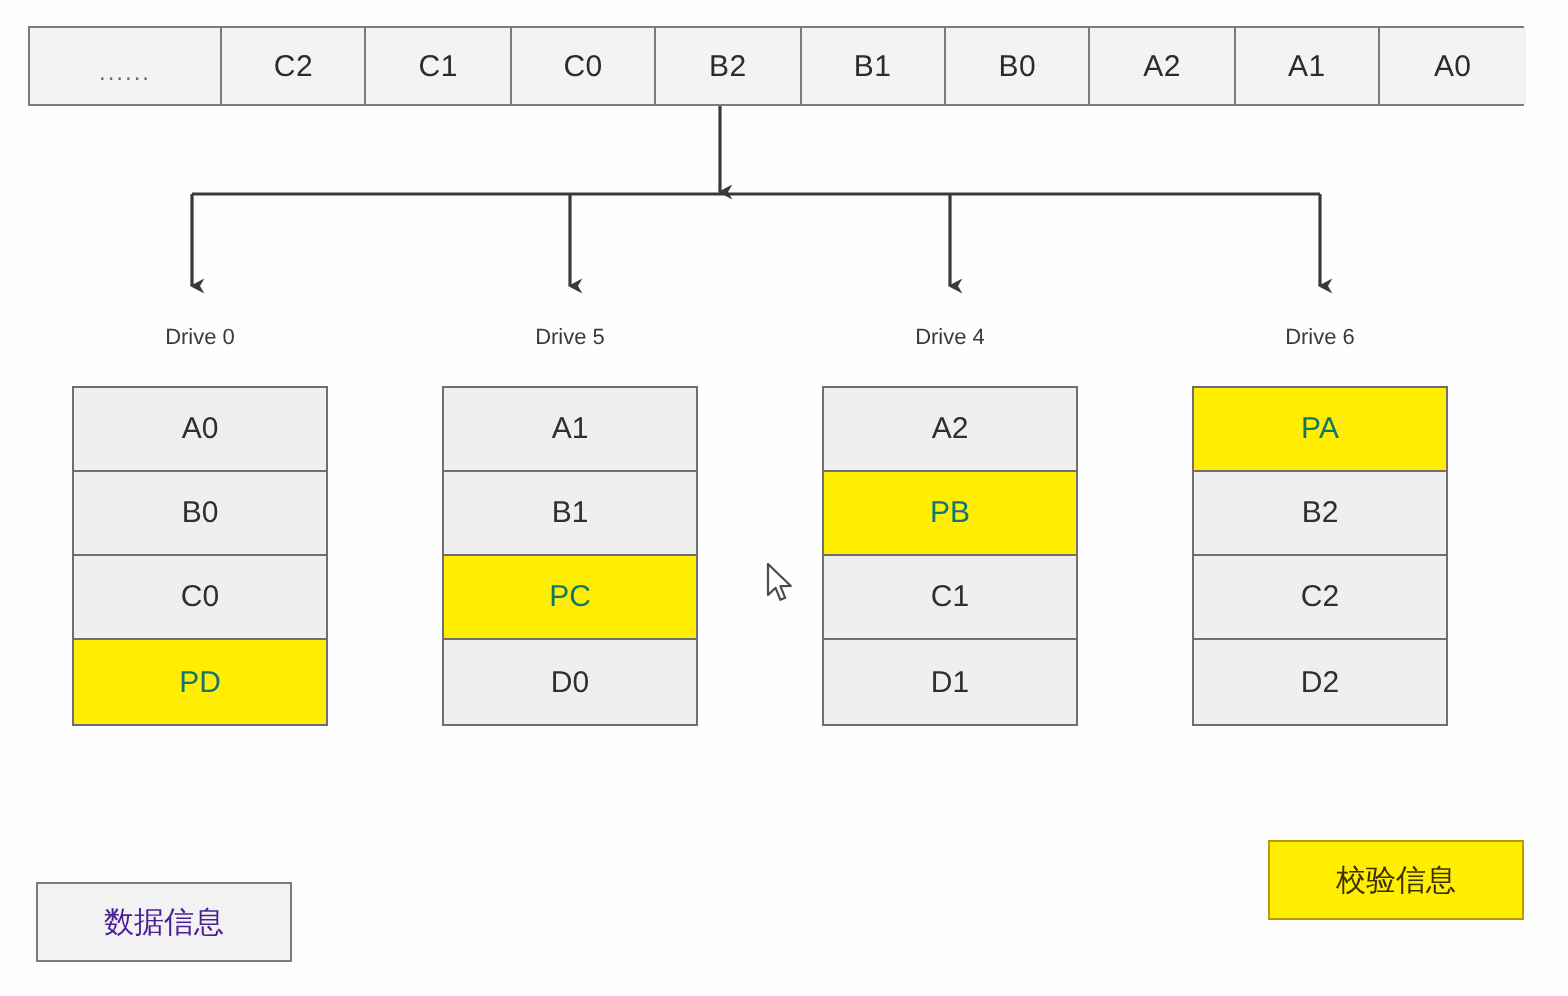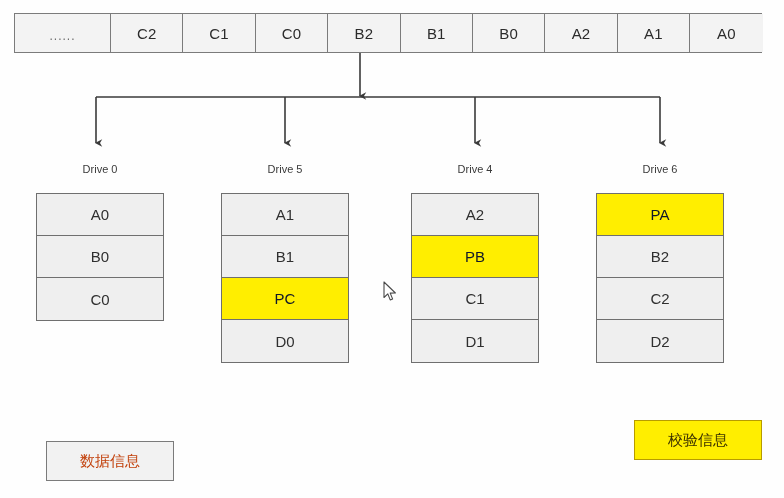--- a/index.html
+++ b/index.html
@@ -97,42 +97,41 @@
     justify-content: center;
     font-size: 15px;
     color: #2f2f2f;
     border-bottom: 1px solid #6f6f6f;
     box-sizing: border-box;
     background: #efefef;
   }
   .blk:last-child { border-bottom: none; }
   .blk.parity {
     background: #ffee00;
-    color: #0f172a;
+    color: #0f766e;
   }
 
   
   .legend-box {
     position: absolute;
     width: 128px;
     height: 40px;
     display: flex;
     align-items: center;
     justify-content: center;
     font-size: 15px;
     box-sizing: border-box;
     font-family: "DejaVu Sans", "Liberation Sans", sans-serif;
   }
   #legend-data {
     left: 18px;
     top: 441px;
     border: 1px solid #7b7b7b;
     background: #f2f2f2;
-    color: #c2410c;
-    margin-left: 28px;
+    color: #4c1d95;
   }
   #legend-parity {
     left: 634px;
     top: 420px;
     border: 1px solid #b79b00;
     background: #ffee00;
     color: #3a3000;
   }
 
   
@@ -191,20 +190,21 @@
     <line x1="475" y1="47" x2="475" y2="93" stroke="#3a3a3a" stroke-width="1.6" marker-end="url(#ah)"></line>
     <line x1="660" y1="47" x2="660" y2="93" stroke="#3a3a3a" stroke-width="1.6" marker-end="url(#ah)"></line>
   </svg>
 
   <div class="drive" id="drive-0" style="left:36px;  top:163px;">
       <div class="drive-label">Drive 0</div>
       <div class="drive-stack">
         <div class="blk">A0</div>
         <div class="blk">B0</div>
         <div class="blk">C0</div>
+        <div class="blk parity">PD</div>
       </div>
     </div>
   <div class="drive" id="drive-1" style="left:221px; top:163px;">
       <div class="drive-label">Drive 5</div>
       <div class="drive-stack">
         <div class="blk">A1</div>
         <div class="blk">B1</div>
         <div class="blk parity">PC</div>
         <div class="blk">D0</div>
       </div>

